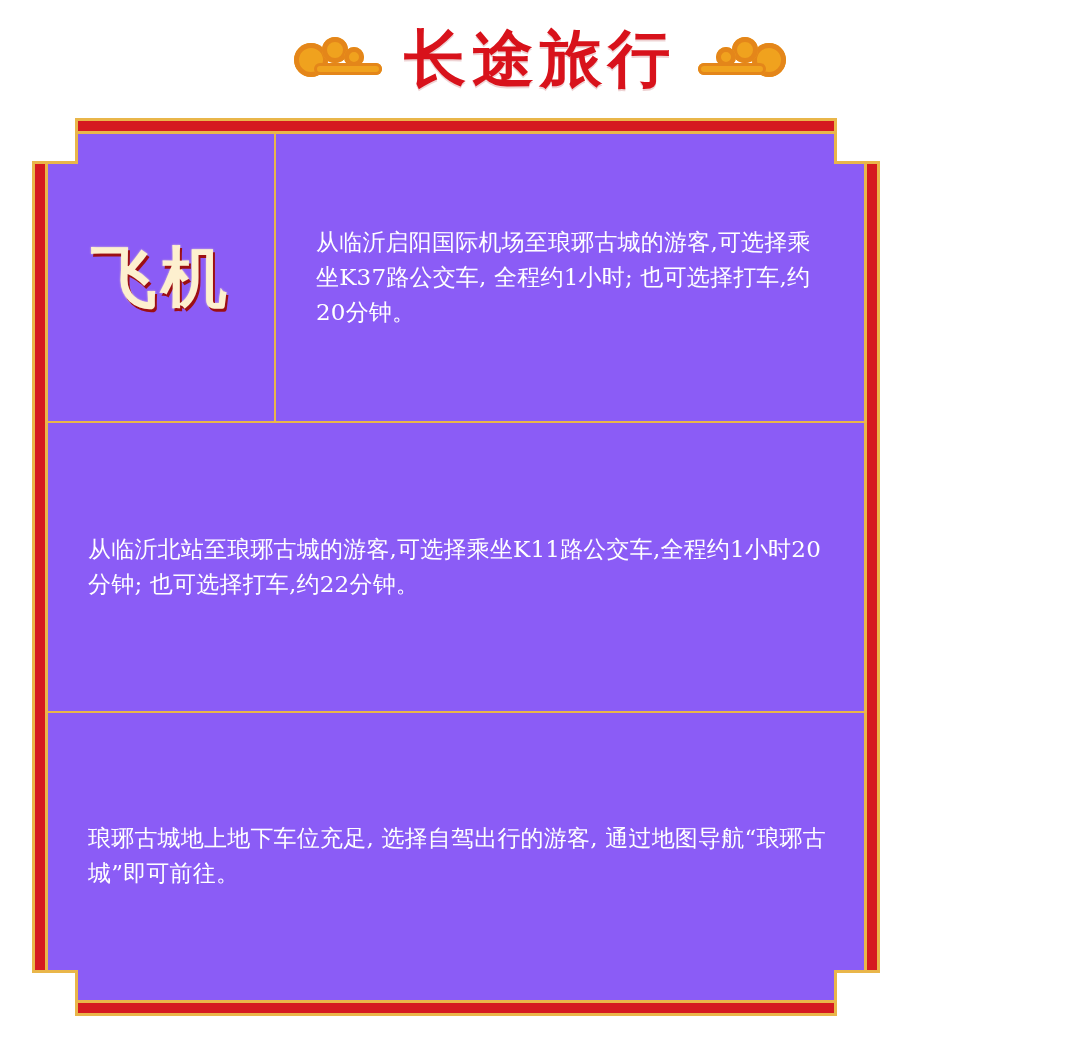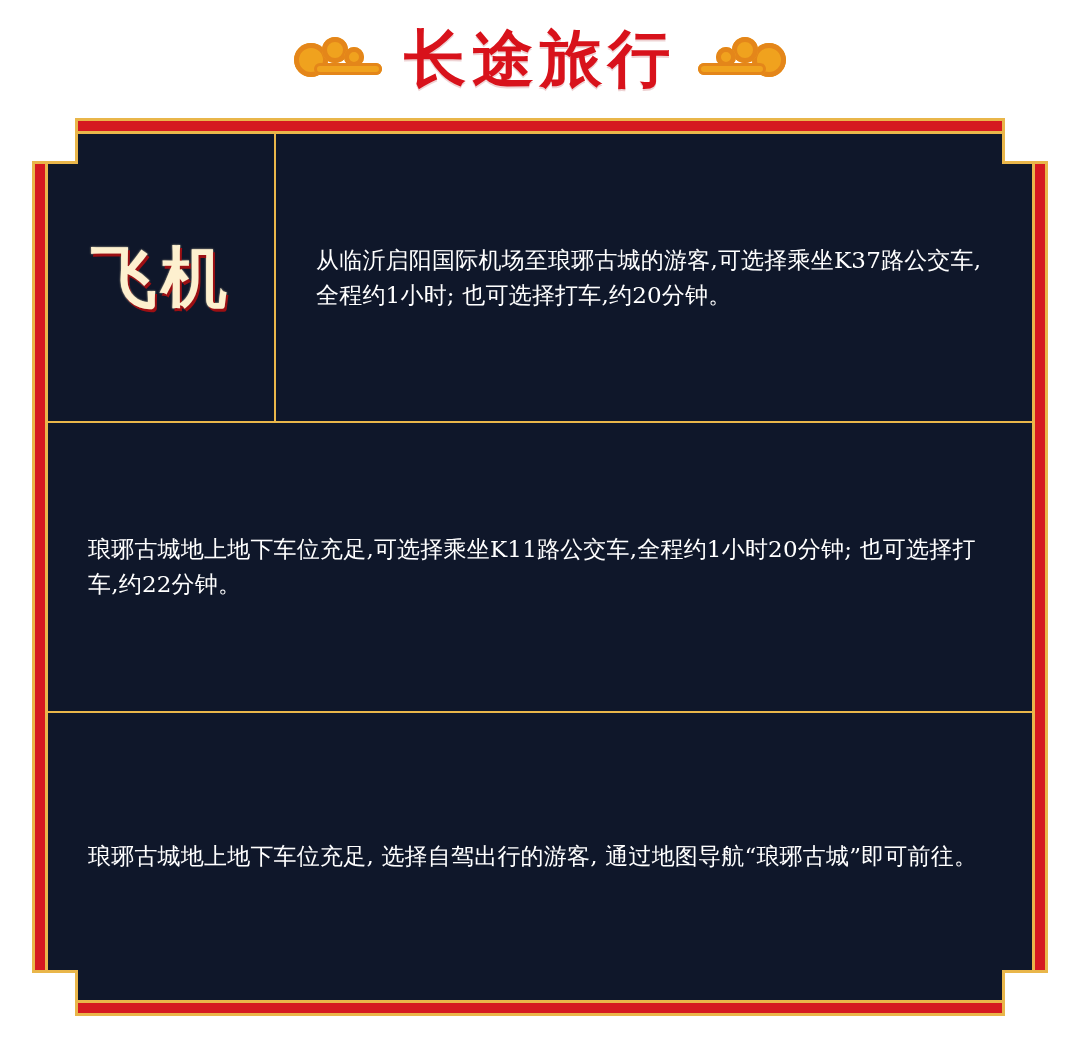--- a/index.html
+++ b/index.html
@@ -60,23 +60,23 @@
     border-radius: 8px;
     box-shadow: inset 0 0 0 3px #e4861a;
   }
   .cloud.right { transform: scaleX(-1); }
 
   
   .card {
     position: absolute;
     left: 32px;
     top: 118px;
-    width: 1016px;
+    width: 848px;
     height: 898px;
-    background: #0f172a;
+    background: #8b5cf6;
     border: 3px solid #e9b64a;
     box-shadow: inset 0 0 0 10px #d51920, inset 0 0 0 13px #e9b64a;
   }
   
   .notch {
     position: absolute;
     width: 46px; height: 46px;
     background: #ffffff;
     border: 3px solid #e9b64a;
   }
@@ -168,21 +168,21 @@
           <span class="mode-label">飞机</span>
         </div>
         <div class="desc-cell">
           <p class="desc-text">从临沂启阳国际机场至琅琊古城的游客,可选择乘坐K37路公交车, 全程约1小时; 也可选择打车,约20分钟。</p>
         </div>
       </div>
 
 
       <div class="row">
         <div class="desc-cell">
-          <p class="desc-text">琅琊古城地上地下车位充足,可选择乘坐K11路公交车,全程约1小时20分钟; 也可选择打车,约22分钟。</p>
+          <p class="desc-text">从临沂北站至琅琊古城的游客,可选择乘坐K11路公交车,全程约1小时20分钟; 也可选择打车,约22分钟。</p>
         </div>
       </div>
 
       <div class="row">
         <div class="desc-cell">
           <p class="desc-text">琅琊古城地上地下车位充足, 选择自驾出行的游客, 通过地图导航“琅琊古城”即可前往。</p>
         </div>
       </div>
 
     </div>

